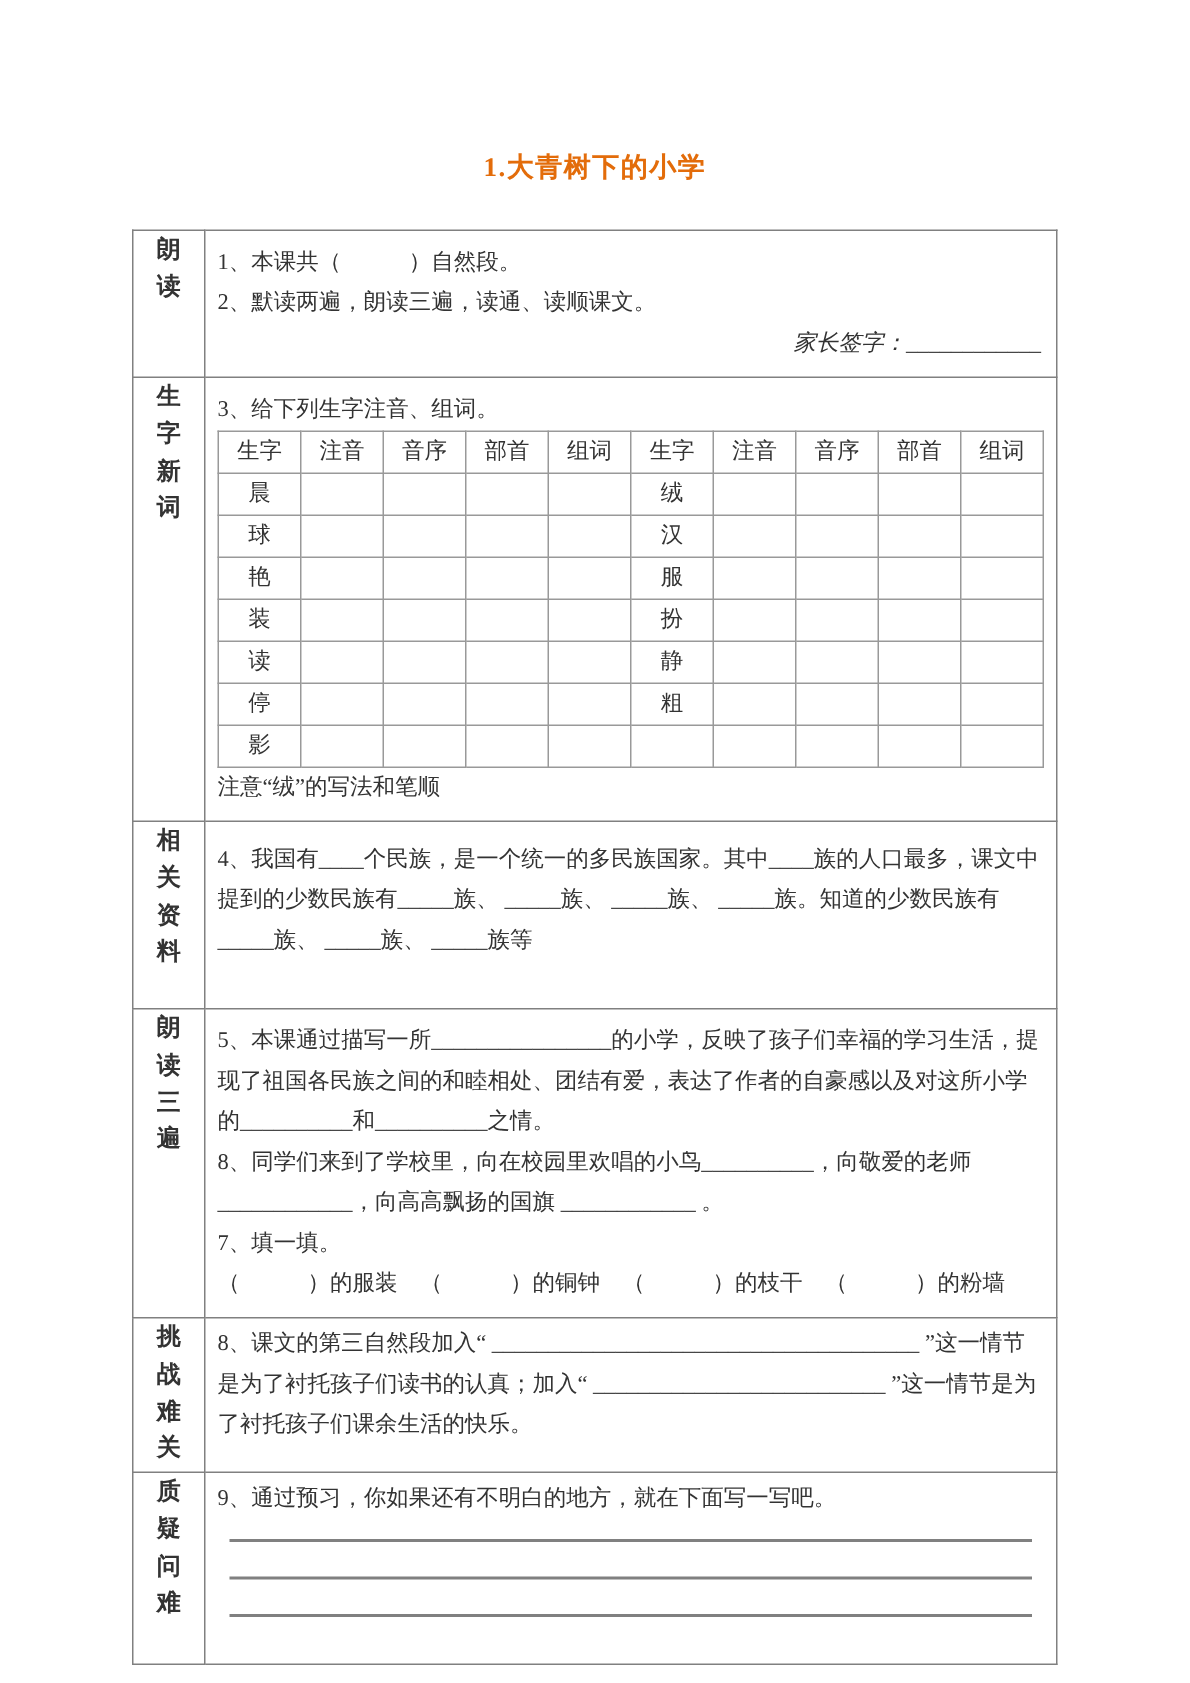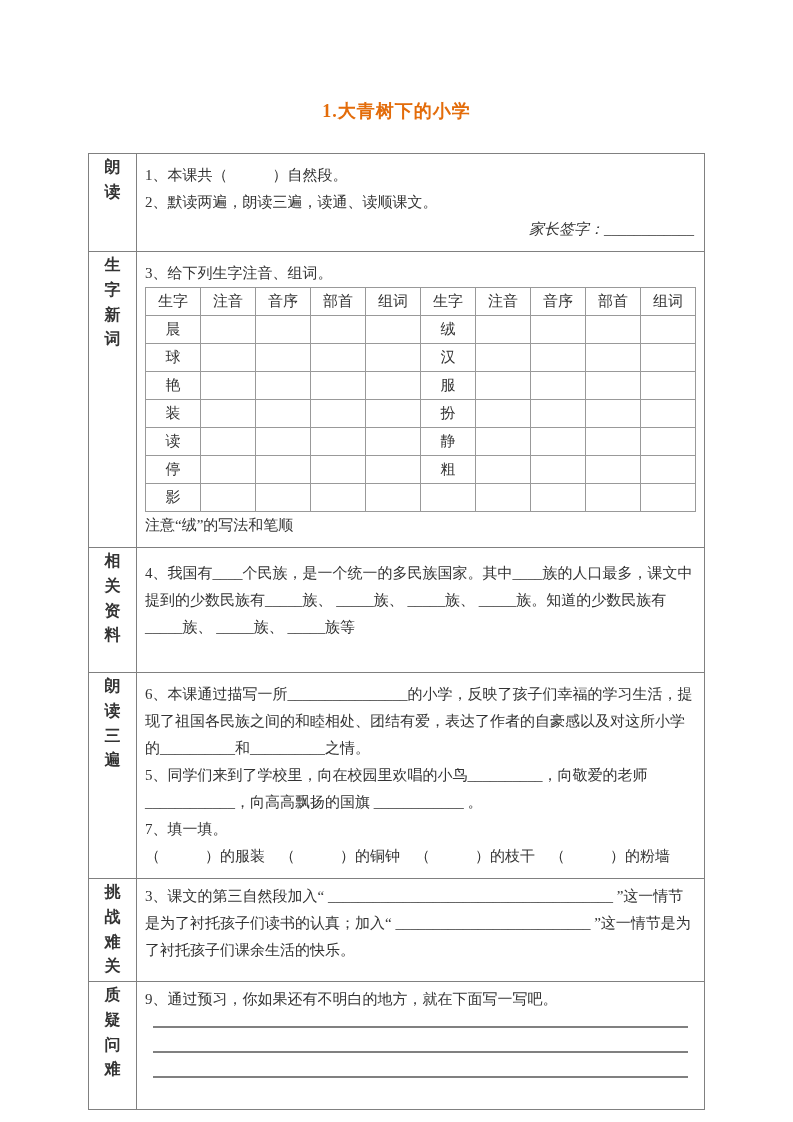--- a/index.html
+++ b/index.html
@@ -187,33 +187,33 @@
       <td class="content-cell" style="padding-top:12px;">
         <p class="t-line">4、我国有____个民族，是一个统一的多民族国家。其中____族的人口最多，课文中提到的少数民族有_____族、 _____族、 _____族、 _____族。知道的少数民族有_____族、 _____族、 _____族等</p>
       </td>
     </tr>
 
     <tr>
       <td class="label-cell" style="height:183px;">
         <span class="v-label">朗读三遍</span>
       </td>
       <td class="content-cell">
-        <p class="t-line">6、本课通过描写一所________________的小学，反映了孩子们幸福的学习生活，提现了祖国各民族之间的和睦相处、团结有爱，表达了作者的自豪感以及对这所小学的__________和__________之情。</p>
-        <p class="t-line">5、同学们来到了学校里，向在校园里欢唱的小鸟__________，向敬爱的老师____________，向高高飘扬的国旗 ____________ 。</p>
+        <p class="t-line">5、本课通过描写一所________________的小学，反映了孩子们幸福的学习生活，提现了祖国各民族之间的和睦相处、团结有爱，表达了作者的自豪感以及对这所小学的__________和__________之情。</p>
+        <p class="t-line">8、同学们来到了学校里，向在校园里欢唱的小鸟__________，向敬爱的老师____________，向高高飘扬的国旗 ____________ 。</p>
         <p class="t-line">7、填一填。</p>
         <p class="t-line fill-line">（　　　）的服装　（　　　）的铜钟　（　　　）的枝干　（　　　）的粉墙</p>
       </td>
     </tr>
 
     <tr>
       <td class="label-cell" style="height:100px;">
         <span class="v-label">挑战难关</span>
       </td>
       <td class="content-cell" style="padding-top:4px;">
-        <p class="t-line">3、课文的第三自然段加入“ ______________________________________ ”这一情节是为了衬托孩子们读书的认真；加入“ __________________________ ”这一情节是为了衬托孩子们课余生活的快乐。</p>
+        <p class="t-line">8、课文的第三自然段加入“ ______________________________________ ”这一情节是为了衬托孩子们读书的认真；加入“ __________________________ ”这一情节是为了衬托孩子们课余生活的快乐。</p>
       </td>
     </tr>
 
     <tr>
       <td class="label-cell" style="height:125px;">
         <span class="v-label">质疑问难</span>
       </td>
       <td class="content-cell" style="padding-top:4px;">
         <p class="t-line">9、通过预习，你如果还有不明白的地方，就在下面写一写吧。</p>
         <div id="answer-lines">

